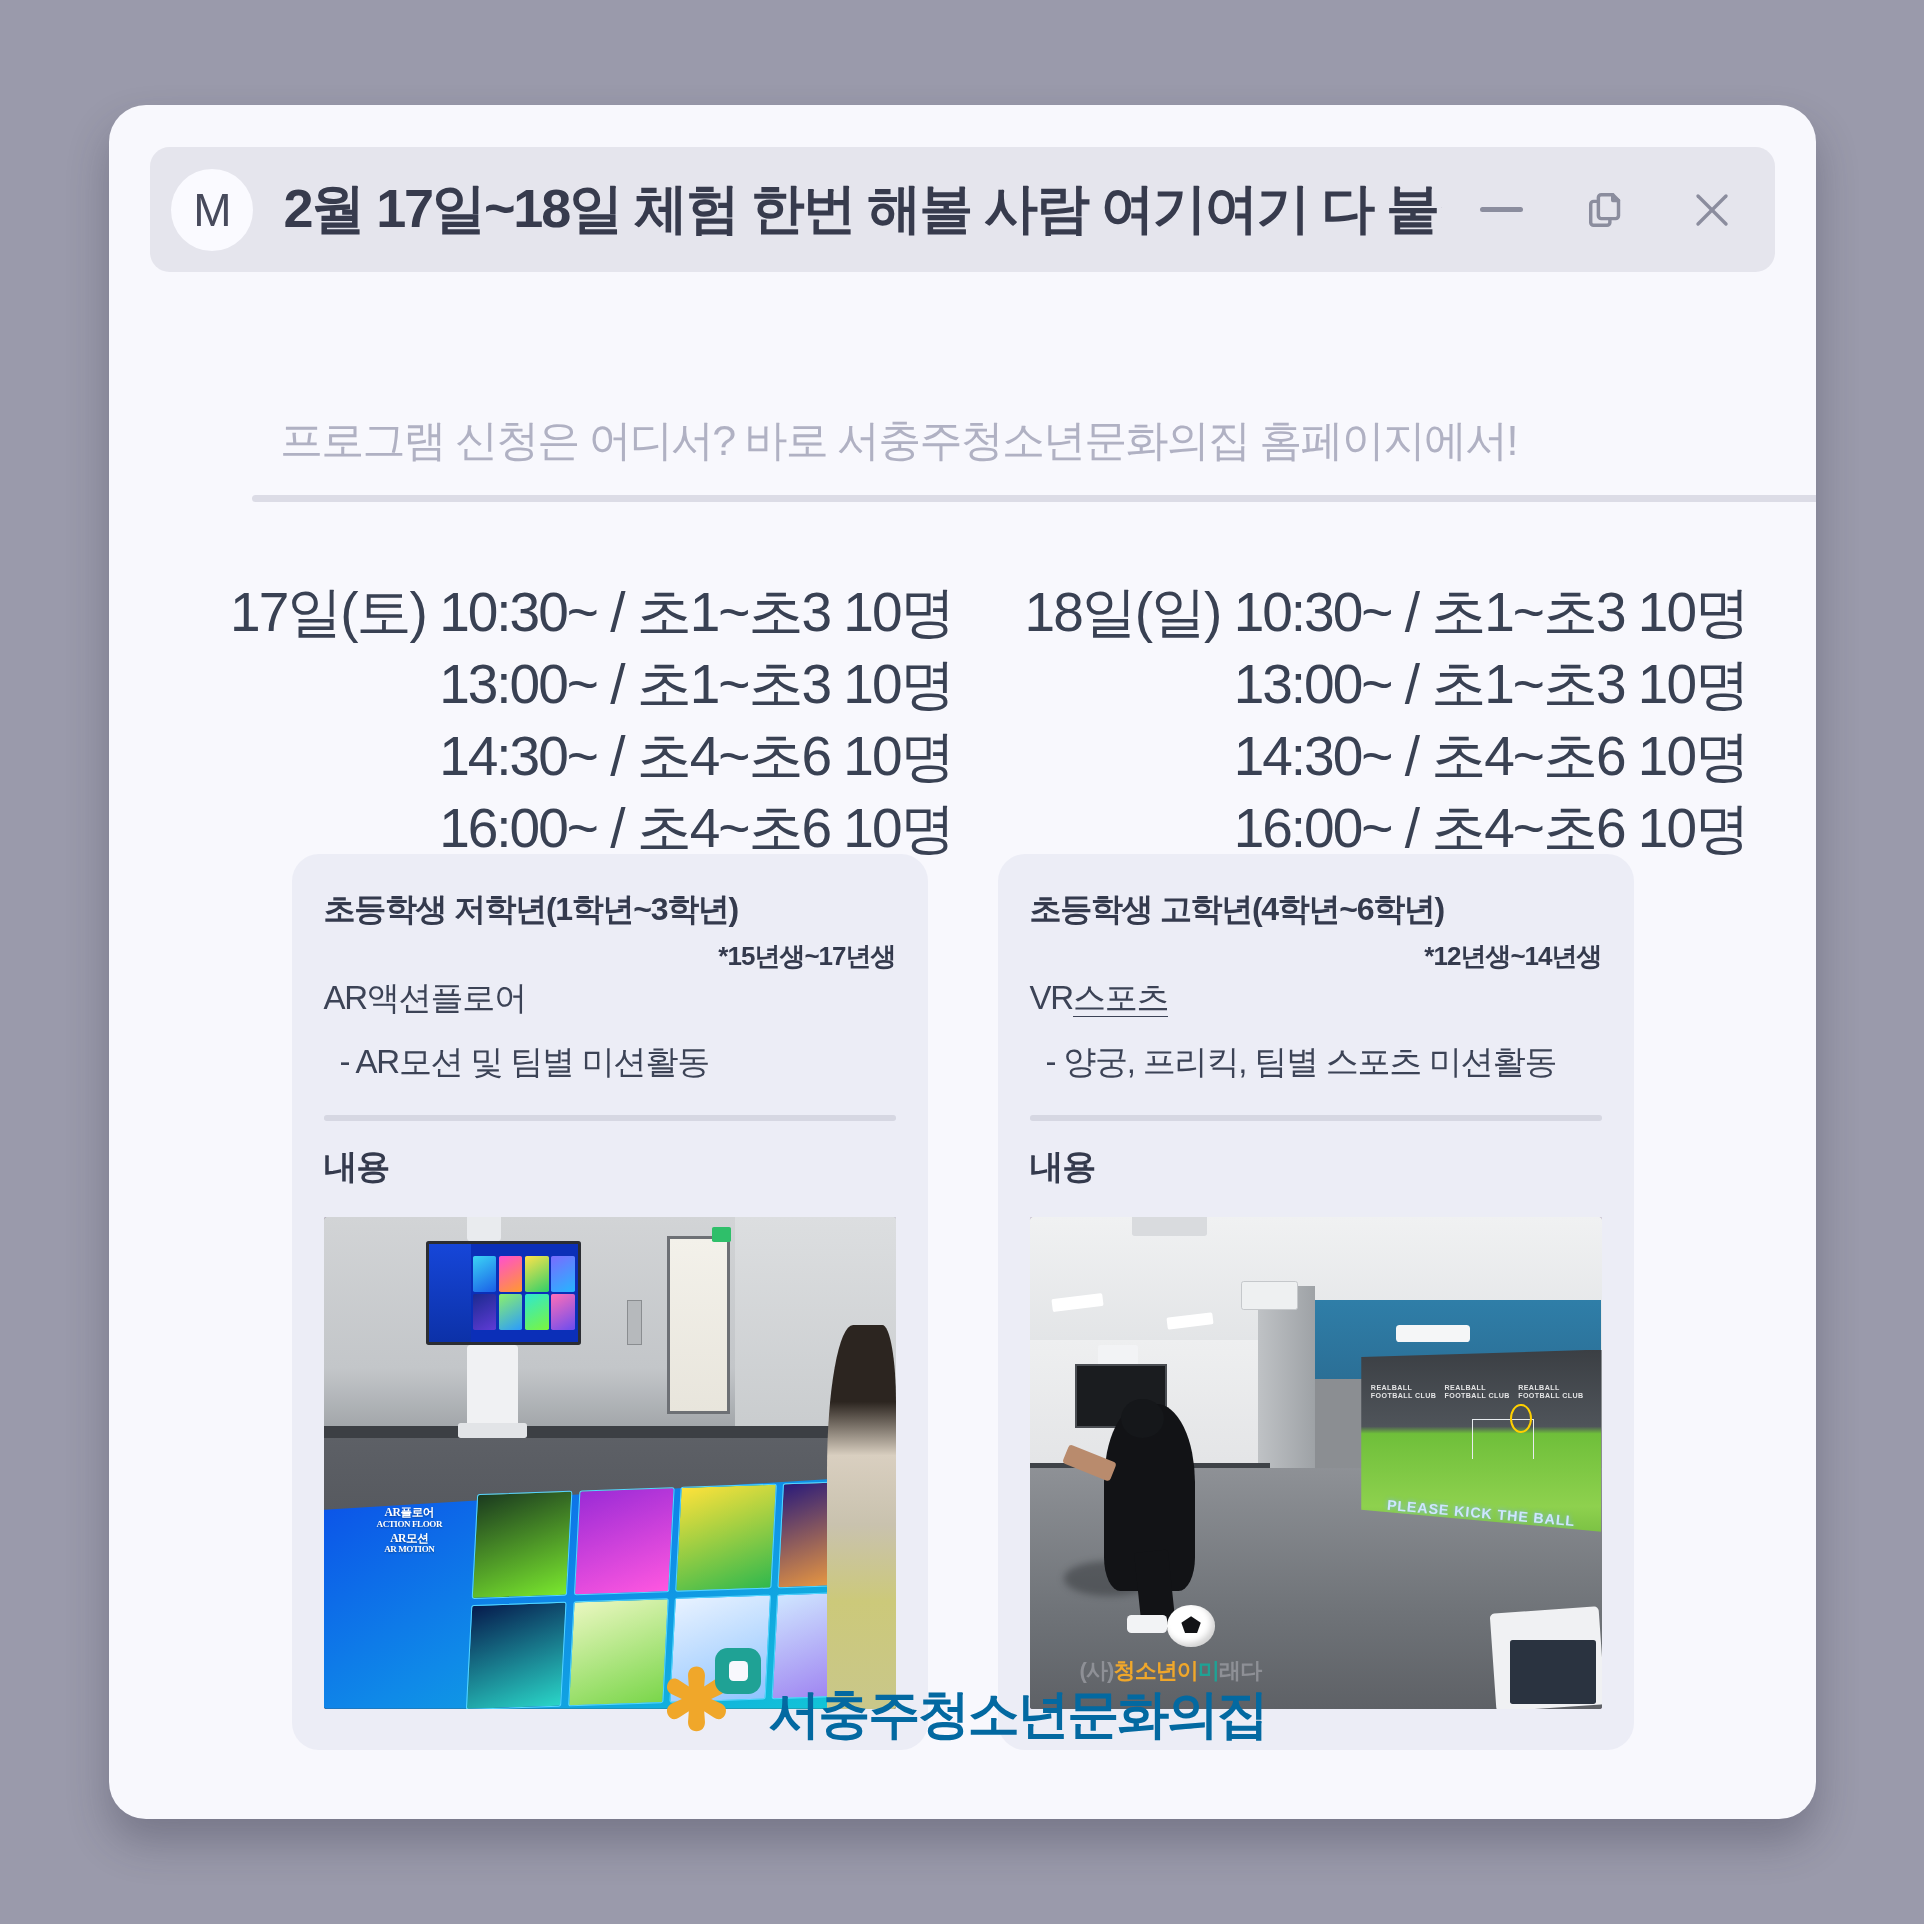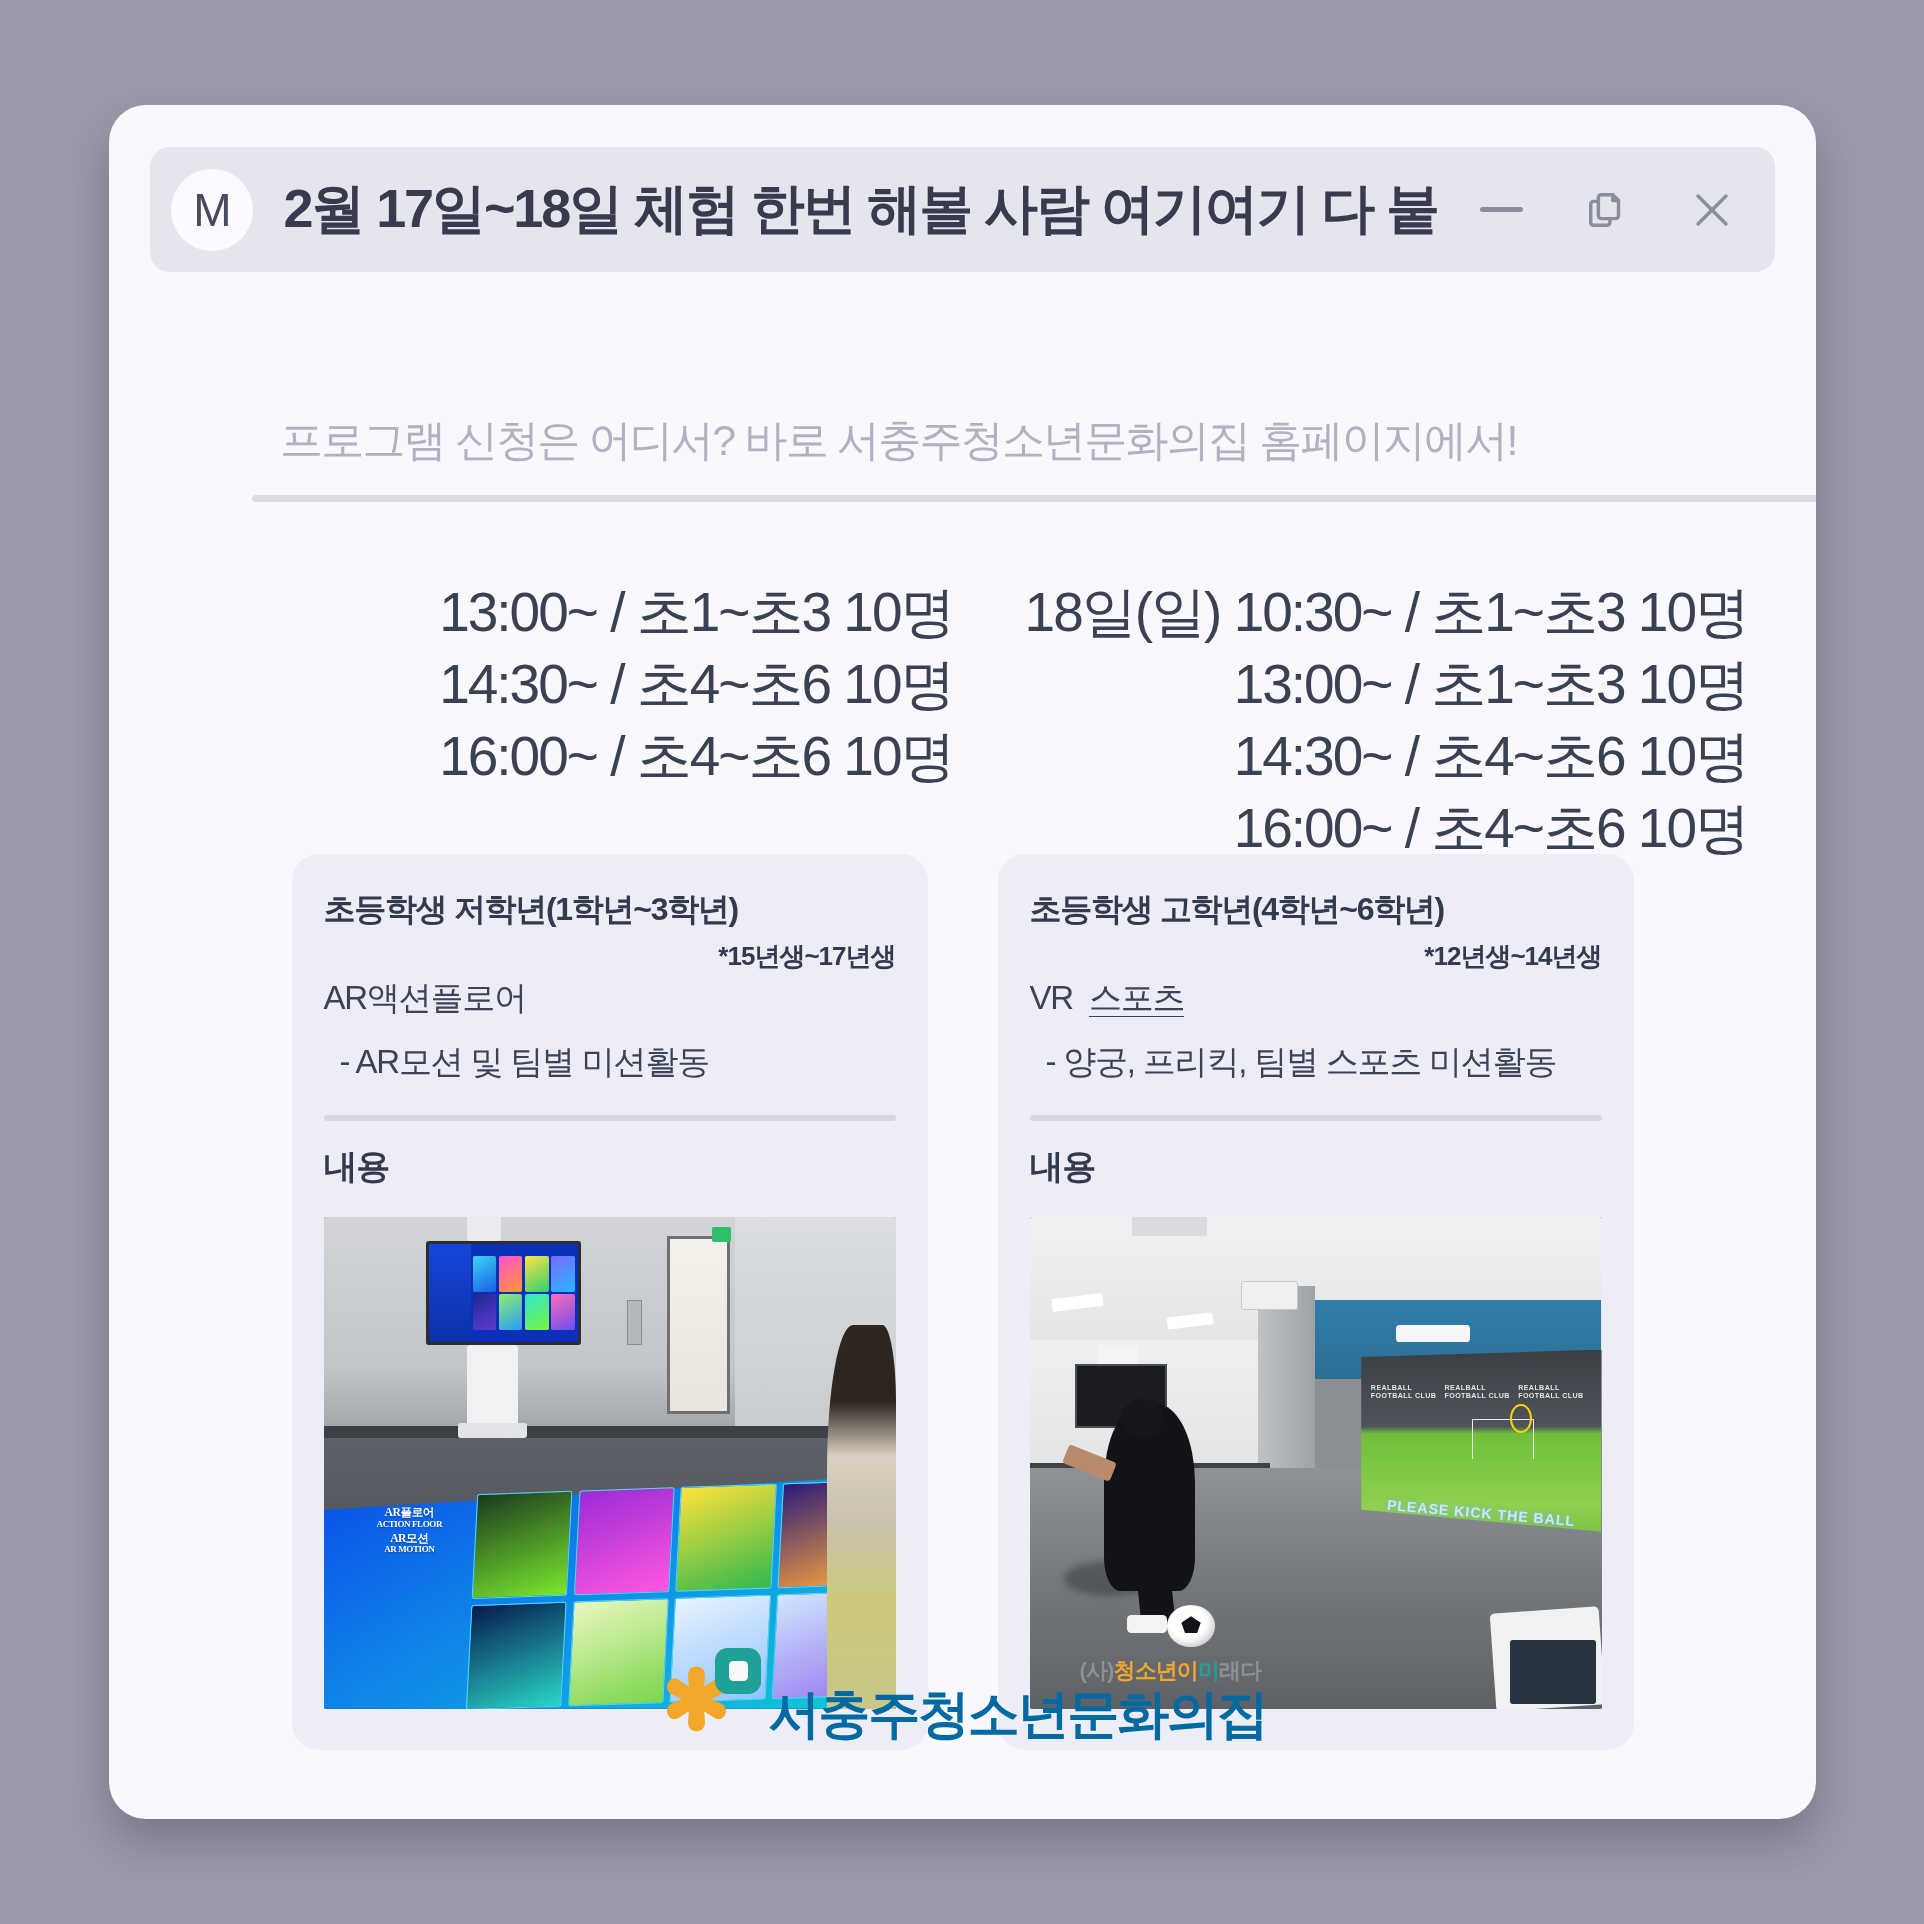--- a/index.html
+++ b/index.html
@@ -184,21 +184,20 @@
   .card-program {
     font-size: 33px;
     font-weight: 400;
     color: #3c4356;
     letter-spacing: -1.2px;
     margin-top: 1.8px;
   }
 
   .card-program .underlined {
     border-bottom: 1.8px solid #3c4356;
-    margin-left: 16px;
   }
 
   .card-detail {
     font-size: 33px;
     font-weight: 400;
     color: #3c4356;
     letter-spacing: -1.2px;
     margin-top: 19.6px;
     padding-left: 16px;
   }
@@ -537,20 +536,21 @@
         </svg>
       </div>
     </div>
   </div>
 
   <div class="subtitle">프로그램 신청은 어디서? 바로 서충주청소년문화의집 홈페이지에서!</div>
   <div class="top-divider"></div>
 
   <div class="schedule-wrap">
     <div class="schedule-col left">
+      <div class="sched-line">17일(토) 10:30~ / 초1~초3 10명</div>
       <div class="sched-line">13:00~ / 초1~초3 10명</div>
       <div class="sched-line">14:30~ / 초4~초6 10명</div>
       <div class="sched-line">16:00~ / 초4~초6 10명</div>
     </div>
     <div class="schedule-col right">
       <div class="sched-line">18일(일) 10:30~ / 초1~초3 10명</div>
       <div class="sched-line">13:00~ / 초1~초3 10명</div>
       <div class="sched-line">14:30~ / 초4~초6 10명</div>
       <div class="sched-line">16:00~ / 초4~초6 10명</div>
     </div>

